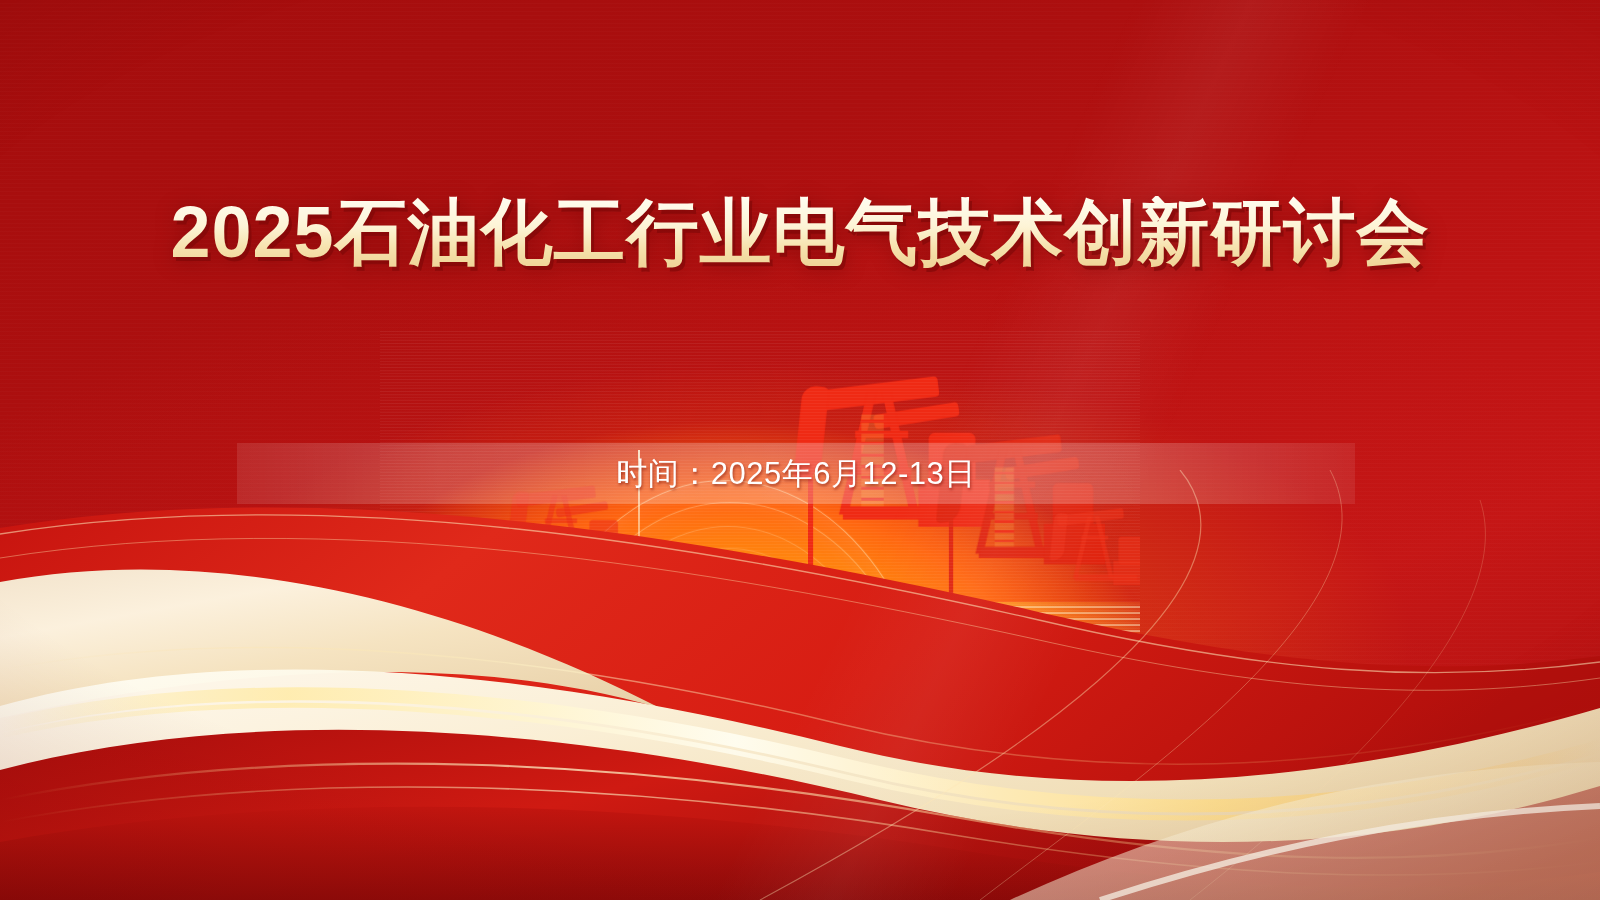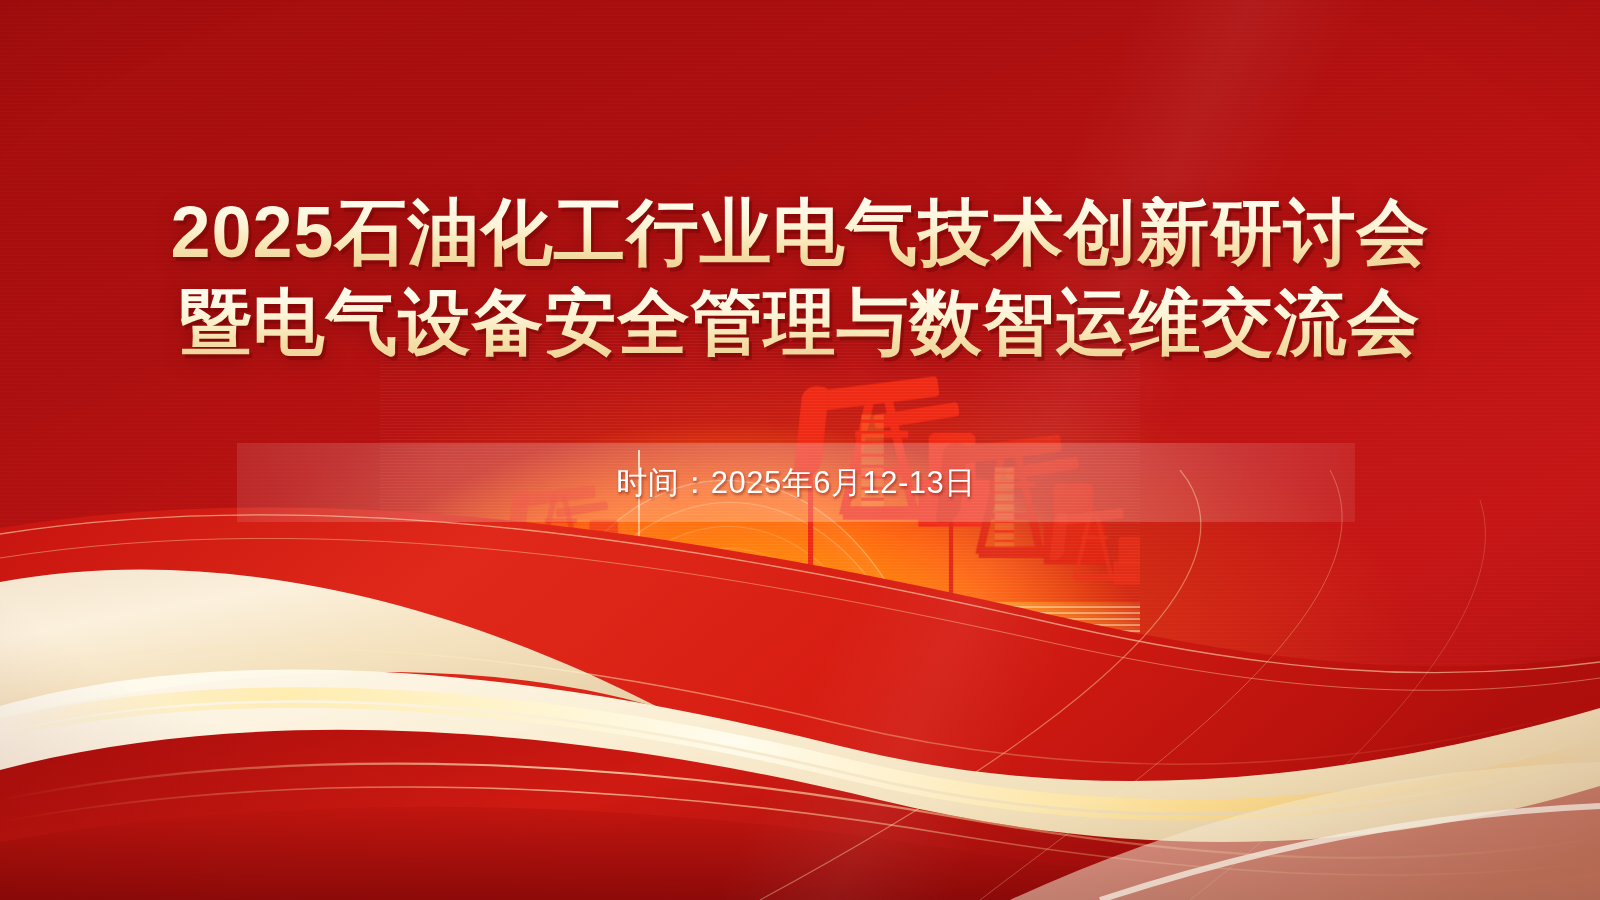--- a/index.html
+++ b/index.html
@@ -119,21 +119,21 @@
     -webkit-background-clip:text; background-clip:text;
     color:transparent;
     -webkit-text-fill-color:transparent;
     filter:drop-shadow(3px 4px 0 rgba(120,6,6,.55)) drop-shadow(0 2px 10px rgba(90,0,0,.35));
   }
   .hl1{ font-size:72px; }
   .hl2{ font-size:72px; margin-top:18px; }
 
   
   .infoband{
-    position:absolute; left:237px; top:443px; width:1118px; height:79px;
+    position:absolute; left:237px; top:443px; width:1118px; height:61px;
     background:linear-gradient(90deg, rgba(255,255,255,.10) 0%, rgba(255,255,255,.20) 18%, rgba(255,255,255,.26) 48%, rgba(255,255,255,.20) 80%, rgba(255,255,255,.08) 100%);
     display:flex; align-items:center; justify-content:center;
     gap:86px;
   }
   .info-item{
     font-size:31px; color:#fff;
     text-shadow:1px 2px 3px rgba(110,10,0,.55);
     white-space:nowrap;
     letter-spacing:.5px;
   }
@@ -310,20 +310,19 @@
       <path d="M1010,430 C1180,352 1360,300 1600,292 L1600,430 Z" fill="url(#gCream2)" opacity=".55"></path>
       <path d="M1100,430 C1260,378 1420,344 1600,336" fill="none" stroke="#fffbee" stroke-width="6" opacity=".8"></path>
     </svg>
   </div>
 
   <div class="bg-vign"></div>
   <div class="sheen"></div>
 
   <div class="headline">
     <span class="hl-line hl1">2025石油化工行业电气技术创新研讨会</span>
-    <span class="hl-line hl2">暨电气设备安全管理与数智运维交流会</span>
   </div>
 
   <div class="infoband">
     <span class="info-item">时间：2025年6月12-13日</span>
   </div>
 
 </div>
 
 </body></html>

